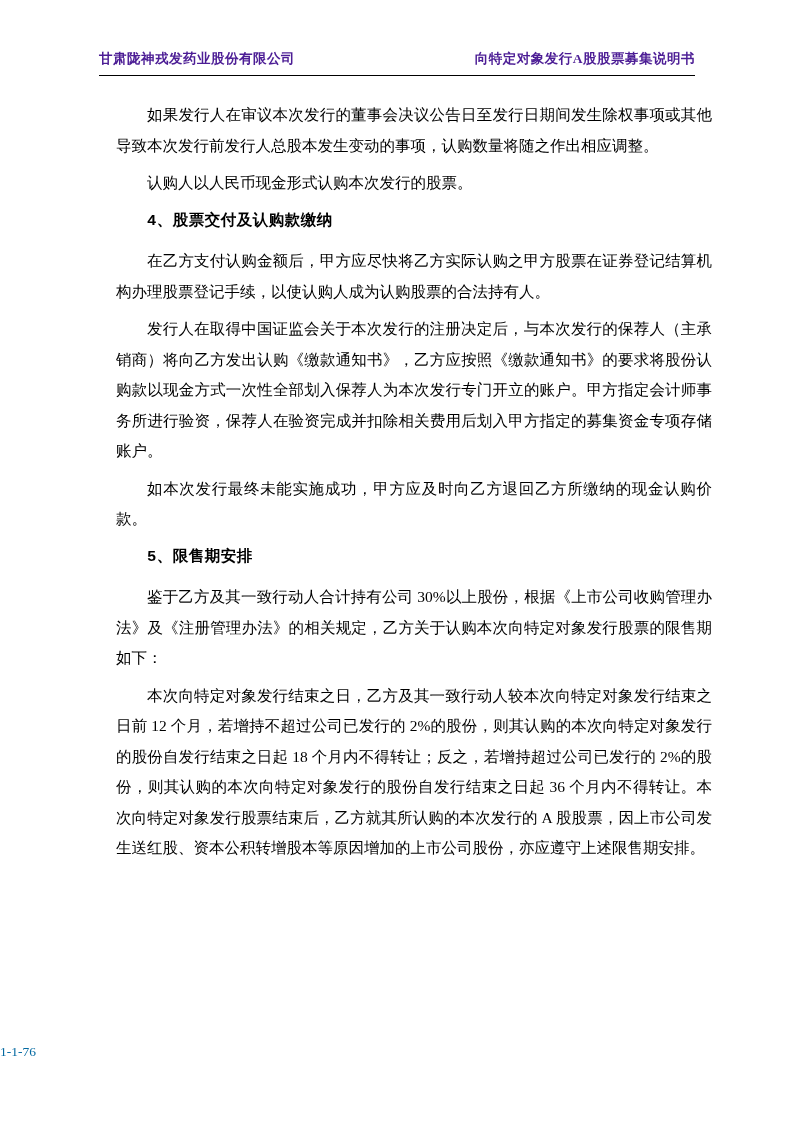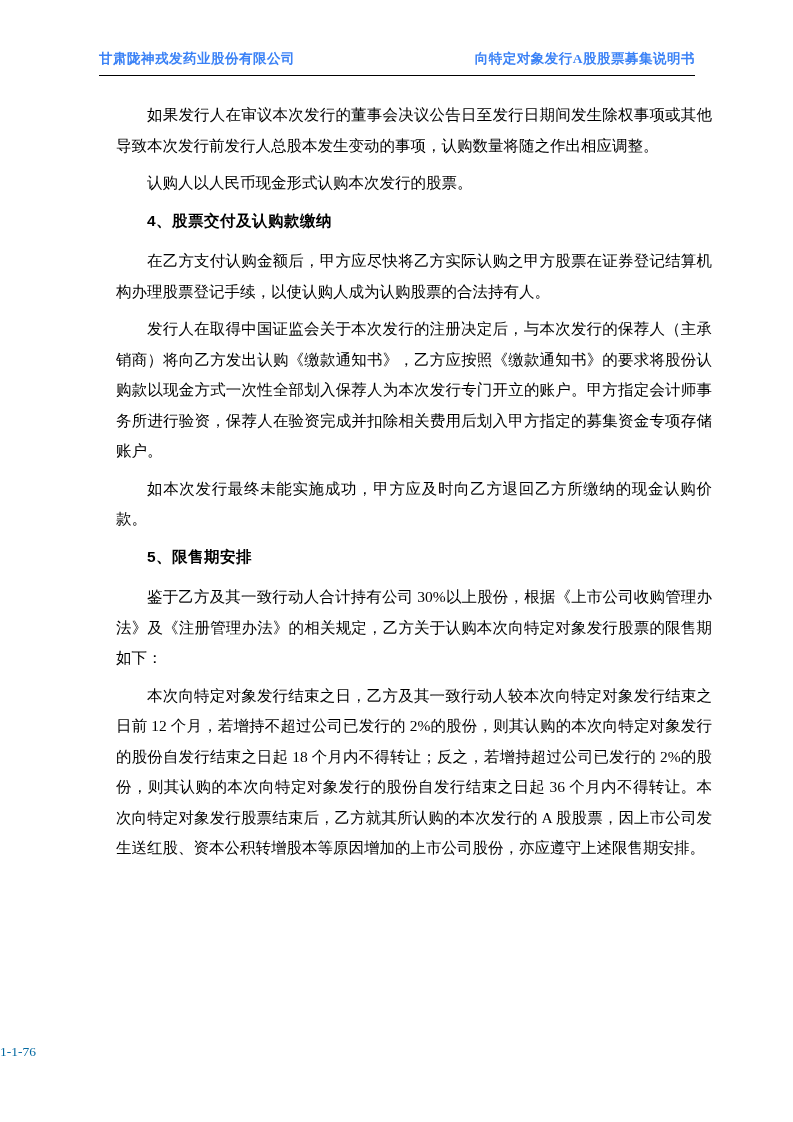--- a/index.html
+++ b/index.html
@@ -18,41 +18,41 @@
   .page-header {
     position: absolute;
     top: 50px;
     left: 99px;
     width: 596px;
     display: flex;
     justify-content: space-between;
     align-items: flex-end;
     font-size: 13.5px;
     font-weight: bold;
-    color: #3b82f6;
+    color: #4c1d95;
     border-bottom: 1.5px solid #000000;
     padding-bottom: 7px;
     letter-spacing: 0.5px;
   }
   .page-body {
     position: absolute;
     top: 100px;
     left: 116px;
     width: 596px;
     color: #000000;
     font-size: 15.5px;
     line-height: 30.5px;
     text-align: justify;
   }
   .para {
     text-indent: 2em;
     margin-bottom: 7px;
   }
   .heading {
-    font-family: Liberation Sans, sans-serif;
+    font-family: Liberation Mono, monospace;
     font-weight: bold;
     font-size: 15.5px;
     text-indent: 2em;
     margin-top: 6px;
     margin-bottom: 10px;
     letter-spacing: 0.5px;
   }
   .page-footer {
     position: absolute;
     bottom: 62px;

